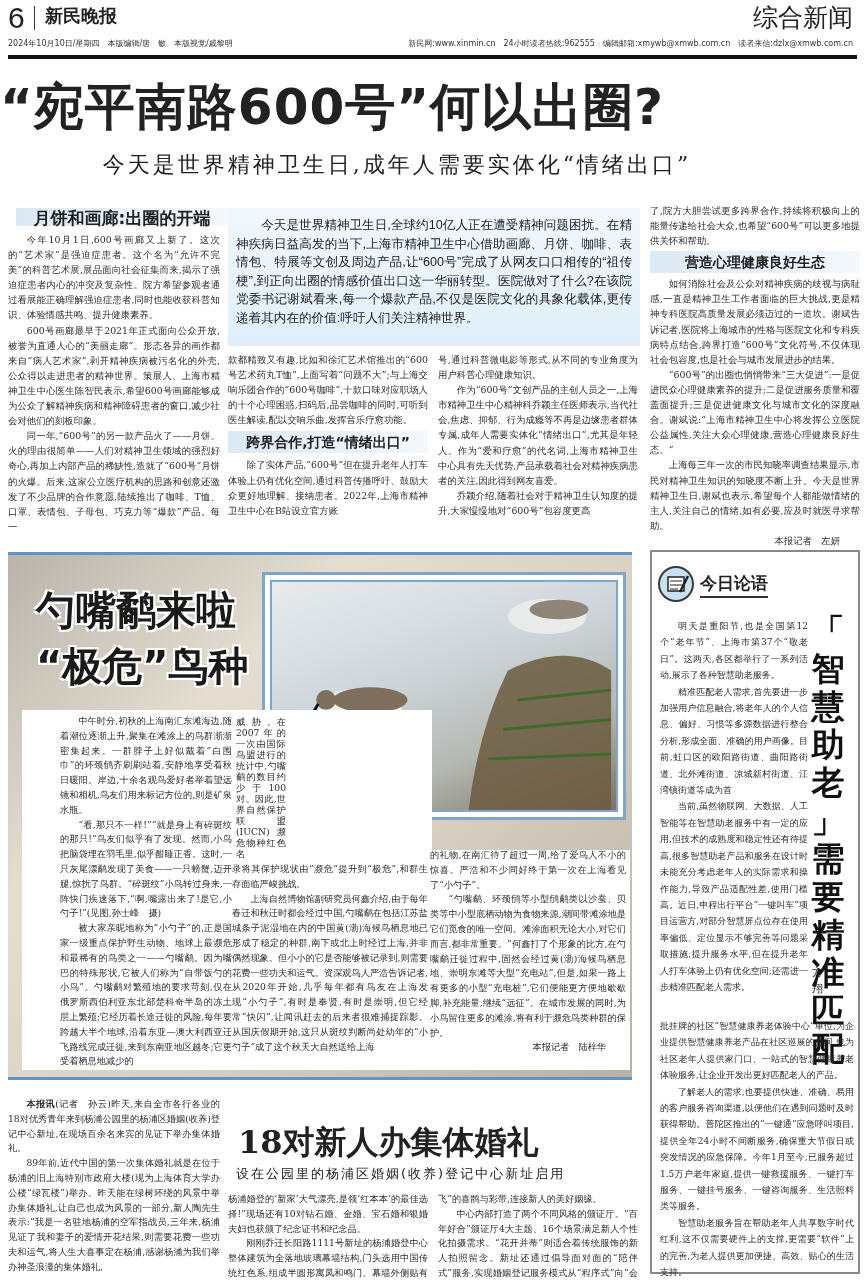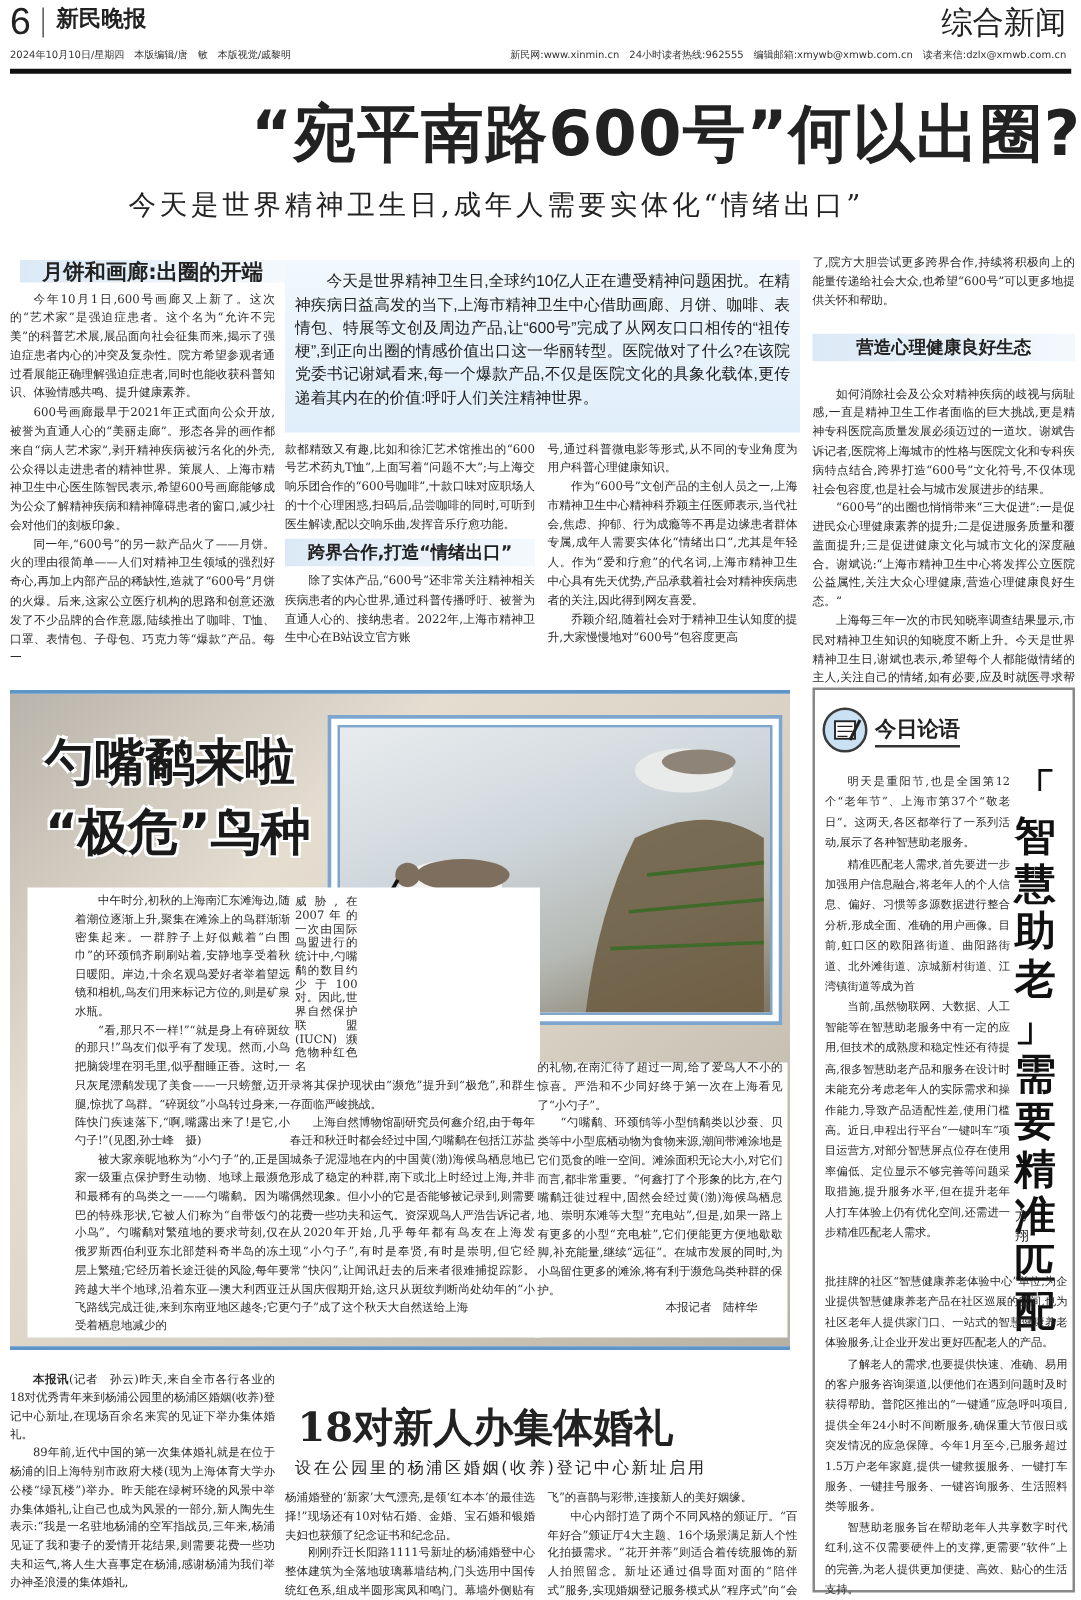--- a/index.html
+++ b/index.html
@@ -6,21 +6,21 @@
 html,body{width:865px;height:1280px;overflow:hidden;background:#fff}
 body{position:relative;font-family:"DejaVu Serif",serif;color:#222}
 .abs{position:absolute}
 .page-no{left:8px;top:2px;font-family:"Liberation Sans",sans-serif;font-size:30px;color:#222;line-height:32px}
 .vbar{left:34px;top:6px;width:1px;height:24px;background:#333}
 .masthead{left:45px;top:4px;font-family:"DejaVu Serif",serif;font-weight:bold;font-size:18px;line-height:24px}
 .section{right:12px;top:2px;font-family:"DejaVu Sans",sans-serif;font-size:25px;line-height:32px;color:#222}
 .dateline{left:8px;top:38px;font-size:8px;font-family:"DejaVu Sans",sans-serif;color:#333}
 .contact{right:12px;top:38px;font-size:8px;font-family:"DejaVu Sans",sans-serif;color:#333}
 .rule{left:8px;top:55px;width:849px;height:4px;background:#111}
-.headline{left:0;top:76px;width:865px;text-align:right;font-family:"DejaVu Sans",sans-serif;font-weight:bold;font-size:50px;line-height:62px;letter-spacing:1px}
+.headline{left:0;top:76px;width:865px;text-align:left;font-family:"DejaVu Sans",sans-serif;font-weight:bold;font-size:50px;line-height:62px;letter-spacing:1px}
 .subhead{left:0;top:150px;width:794px;text-align:center;font-family:"DejaVu Serif",serif;font-size:22px;line-height:30px;letter-spacing:3px}
 .sec-head{font-family:"DejaVu Sans",sans-serif;font-weight:bold;text-align:center;background:linear-gradient(to right,#dbe9f6,#f4f9fd);color:#222}
 .body-text{font-size:9.4px;line-height:15.1px;text-align:justify;color:#2a2a2a}
 .body-text p{text-indent:2em}
 .lede{left:228px;top:208px;width:412px;height:138px;background:linear-gradient(#f2f8fd,#dfeefa);padding:8px 8px}
 .lede p{font-family:Liberation Sans, sans-serif;font-size:12.6px;line-height:18.6px;text-indent:2em;text-align:justify;color:#222}
 .col1{left:8px;top:232px;width:212px}
 .col2{left:228px;top:352px;width:200px}
 .col3{left:438px;top:352px;width:200px}
 .col4{left:650px;top:203px;width:210px}
@@ -69,32 +69,32 @@
 
 <div class="abs body-text col1">
   <p>今年10月1日,600号画廊又上新了。这次的“艺术家”是强迫症患者。这个名为“允许不完美”的科普艺术展,展品面向社会征集而来,揭示了强迫症患者内心的冲突及复杂性。院方希望参观者通过看展能正确理解强迫症患者,同时也能收获科普知识、体验情感共鸣、提升健康素养。</p>
   <p>600号画廊最早于2021年正式面向公众开放,被誉为直通人心的“美丽走廊”。形态各异的画作都来自“病人艺术家”,剥开精神疾病被污名化的外壳,公众得以走进患者的精神世界。策展人、上海市精神卫生中心医生陈智民表示,希望600号画廊能够成为公众了解精神疾病和精神障碍患者的窗口,减少社会对他们的刻板印象。</p>
   <p>同一年,“600号”的另一款产品火了——月饼。火的理由很简单——人们对精神卫生领域的强烈好奇心,再加上内部产品的稀缺性,造就了“600号”月饼的火爆。后来,这家公立医疗机构的思路和创意还激发了不少品牌的合作意愿,陆续推出了咖啡、T恤、口罩、表情包、子母包、巧克力等“爆款”产品。每一</p>
 </div>
 
 <div class="abs body-text col2">
   <p style="text-indent:0">款都精致又有趣,比如和徐汇艺术馆推出的“600号艺术药丸T恤”,上面写着“问题不大”;与上海交响乐团合作的“600号咖啡”,十款口味对应职场人的十个心理困惑,扫码后,品尝咖啡的同时,可听到医生解读,配以交响乐曲,发挥音乐疗愈功能。</p>
   <div class="sec-head" style="font-size:14px;line-height:22px;margin:4px 0">跨界合作,打造“情绪出口”</div>
-  <p>除了实体产品,“600号”还非常关注精神相关疾病患者的内心世界,通过科普传播呼吁、被誉为直通人心的、接纳患者。2022年,上海市精神卫生中心在B站设立官方账</p>
+  <p>除了实体产品,“600号”但在提升老年人打车体验上仍有优化空间,通过科普传播呼吁、鼓励大众更好地理解、接纳患者。2022年,上海市精神卫生中心在B站设立官方账</p>
 </div>
 
 <div class="abs body-text col3">
   <p style="text-indent:0">号,通过科普微电影等形式,从不同的专业角度为用户科普心理健康知识。</p>
   <p>作为“600号”文创产品的主创人员之一,上海市精神卫生中心精神科乔颖主任医师表示,当代社会,焦虑、抑郁、行为成瘾等不再是边缘患者群体专属,成年人需要实体化“情绪出口”,尤其是年轻人。作为“爱和疗愈”的代名词,上海市精神卫生中心具有先天优势,产品承载着社会对精神疾病患者的关注,因此得到网友喜爱。</p>
   <p>乔颖介绍,随着社会对于精神卫生认知度的提升,大家慢慢地对“600号”包容度更高</p>
 </div>
 
 <div class="abs body-text col4">
   <p style="text-indent:0">了,院方大胆尝试更多跨界合作,持续将积极向上的能量传递给社会大众,也希望“600号”可以更多地提供关怀和帮助。</p>
-  <div class="sec-head" style="font-size:14px;line-height:22px;margin:19px 0">营造心理健康良好生态</div>
+  <div class="sec-head" style="font-size:14px;line-height:22px;margin:3px 0">营造心理健康良好生态</div>
   <p>如何消除社会及公众对精神疾病的歧视与病耻感,一直是精神卫生工作者面临的巨大挑战,更是精神专科医院高质量发展必须迈过的一道坎。谢斌告诉记者,医院将上海城市的性格与医院文化和专科疾病特点结合,跨界打造“600号”文化符号,不仅体现社会包容度,也是社会与城市发展进步的结果。</p>
   <p>“600号”的出圈也悄悄带来“三大促进”:一是促进民众心理健康素养的提升;二是促进服务质量和覆盖面提升;三是促进健康文化与城市文化的深度融合。谢斌说:“上海市精神卫生中心将发挥公立医院公益属性,关注大众心理健康,营造心理健康良好生态。”</p>
   <p>上海每三年一次的市民知晓率调查结果显示,市民对精神卫生知识的知晓度不断上升。今天是世界精神卫生日,谢斌也表示,希望每个人都能做情绪的主人,关注自己的情绪,如有必要,应及时就医寻求帮助。</p>
   <div class="byline">本报记者　左妍</div>
 </div>
 
 <div class="abs bird-box"></div>
 <div class="abs bird-title">
   <div>勺嘴鹬来啦</div>
   <div>“极危”鸟种</div>

